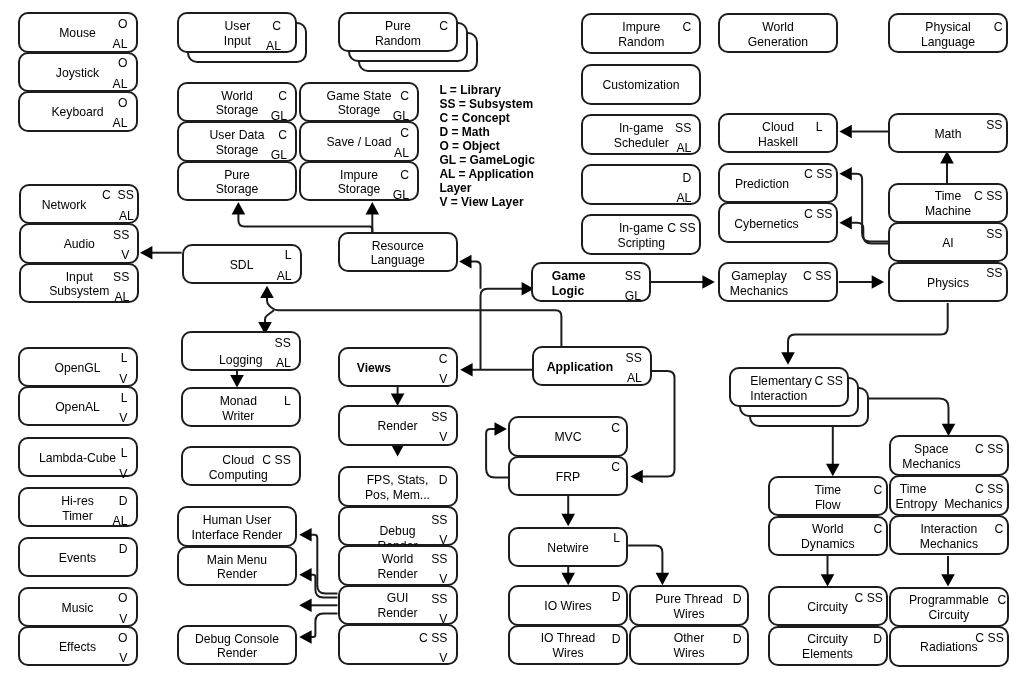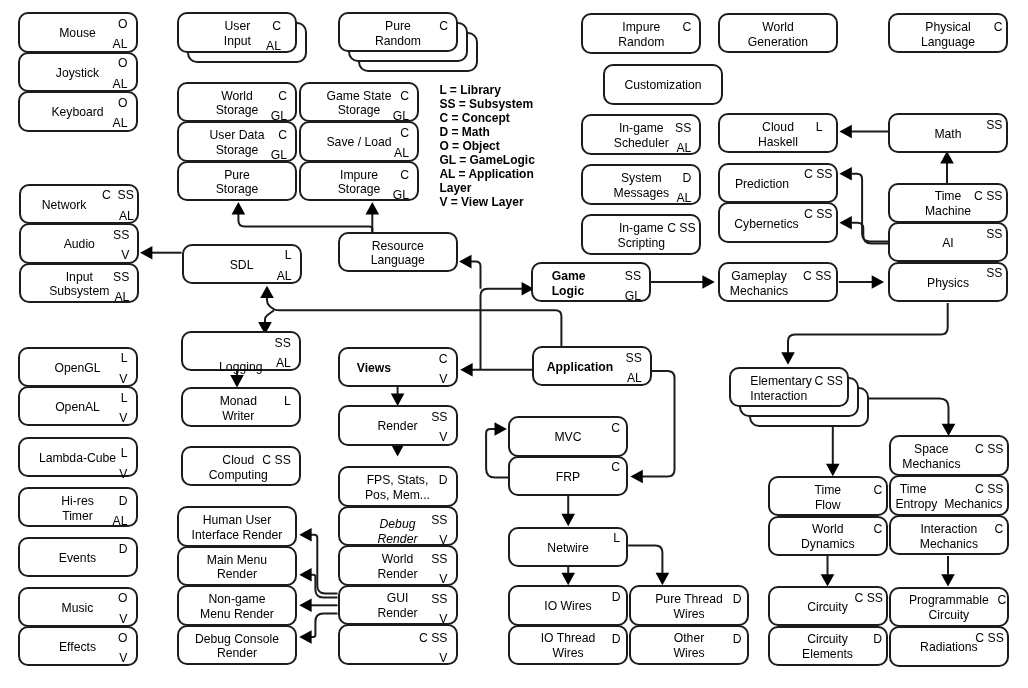--- a/index.html
+++ b/index.html
@@ -252,41 +252,38 @@
     </div>
   <div class="box" style="left:181.6px;top:243.6px;width:120px;height:40.4px">
       <div class="lbl" style="transform:translateY(-50%);margin-top:1px;"><div class="lblblock" style=""><div>SDL</div></div></div>
       <div class="tag" style="top:5.5px;right:8px">L</div>
       <div class="tag" style="top:26px;right:8px">AL</div>
     </div>
   <div class="box" style="left:337.8px;top:231.8px;width:120px;height:40.4px">
       <div class="lbl" style="transform:translateY(-50%);margin-top:1.6px;"><div class="lblblock" style=""><div>Resource</div><div>Language</div></div></div>
     </div>
   <div class="box" style="left:180.8px;top:331px;width:120px;height:40.4px">
-      <div class="lbl" style="transform:translateY(-50%);margin-top:16px;"><div class="lblblock" style=""><div>Logging</div></div></div>
+      <div class="lbl" style="transform:translateY(-50%);margin-top:9px;"><div class="lblblock" style=""><div>Logging</div></div></div>
       <div class="tag" style="top:5.5px;right:8px">SS</div>
       <div class="tag" style="top:26px;right:8px">AL</div>
     </div>
   <div class="box" style="left:180.8px;top:387px;width:120px;height:40.4px">
       <div class="lbl" style="transform:translateY(-50%) translateX(-2.5px);margin-top:1.6px;"><div class="lblblock" style=""><div>Monad</div><div>Writer</div></div></div>
       <div class="tag" style="top:7.9px;right:8px">L</div>
     </div>
   <div class="box" style="left:180.8px;top:446px;width:120px;height:40.4px">
       <div class="lbl" style="transform:translateY(-50%) translateX(-2.5px);margin-top:1.6px;"><div class="lblblock" style=""><div>Cloud</div><div>Computing</div></div></div>
       <div class="tag" style="top:7.9px;right:8px">C SS</div>
     </div>
   <div class="box" style="left:177px;top:506.3px;width:120px;height:40.4px">
       <div class="lbl" style="transform:translateY(-50%);margin-top:1.6px;"><div class="lblblock" style=""><div>Human User</div><div>Interface Render</div></div></div>
     </div>
   <div class="box" style="left:177px;top:545.8px;width:120px;height:40.4px">
       <div class="lbl" style="transform:translateY(-50%);margin-top:1.6px;"><div class="lblblock" style=""><div>Main Menu</div><div>Render</div></div></div>
     </div>
-  <div class="box" style="left:177px;top:585.3px;width:120px;height:40.4px">
-      <div class="lbl" style="transform:translateY(-50%);margin-top:1.6px;"><div class="lblblock" style=""><div>Non-game</div><div>Menu Render</div></div></div>
-    </div>
   <div class="box" style="left:177px;top:624.8px;width:120px;height:40.4px">
       <div class="lbl" style="transform:translateY(-50%);margin-top:1.6px;"><div class="lblblock" style=""><div>Debug Console</div><div>Render</div></div></div>
     </div>
   <div class="box" style="left:338px;top:12px;width:120px;height:40.4px">
       <div class="lbl" style="transform:translateY(-50%);margin-top:1.6px;"><div class="lblblock" style=""><div>Pure</div><div>Random</div></div></div>
       <div class="tag" style="top:7.9px;right:8px">C</div>
     </div>
   <div class="box" style="left:337.5px;top:347px;width:120px;height:40.4px">
       <div class="lbl" style="transform:translateY(-50%) translateX(-23.6px);margin-top:1px;font-weight:bold;"><div class="lblblock" style=""><div>Views</div></div></div>
       <div class="tag" style="top:5.5px;right:8px">C</div>
@@ -295,21 +292,21 @@
   <div class="box" style="left:337.5px;top:405.3px;width:120px;height:40.4px">
       <div class="lbl" style="transform:translateY(-50%);margin-top:1px;"><div class="lblblock" style=""><div>Render</div></div></div>
       <div class="tag" style="top:5.5px;right:8px">SS</div>
       <div class="tag" style="top:26px;right:8px">V</div>
     </div>
   <div class="box" style="left:337.5px;top:466.2px;width:120px;height:40.4px">
       <div class="lbl" style="transform:translateY(-50%);margin-top:1.6px;"><div class="lblblock" style=""><div>FPS, Stats,</div><div>Pos, Mem...</div></div></div>
       <div class="tag" style="top:7.9px;right:8px">D</div>
     </div>
   <div class="box" style="left:337.5px;top:505.7px;width:120px;height:40.4px">
-      <div class="lbl" style="transform:translateY(-50%);margin-top:6px;font-style:italic;"><div class="lblblock" style=""><div>Debug</div><div>Render</div></div></div>
+      <div class="lbl" style="transform:translateY(-50%);margin-top:13px;"><div class="lblblock" style=""><div>Debug</div><div>Render</div></div></div>
       <div class="tag" style="top:7.9px;right:8px">SS</div>
       <div class="tag" style="top:27.9px;right:8px">V</div>
     </div>
   <div class="box" style="left:337.5px;top:545.2px;width:120px;height:40.4px">
       <div class="lbl" style="transform:translateY(-50%);margin-top:1.6px;"><div class="lblblock" style=""><div>World</div><div>Render</div></div></div>
       <div class="tag" style="top:7.9px;right:8px">SS</div>
       <div class="tag" style="top:27.9px;right:8px">V</div>
     </div>
   <div class="box" style="left:337.5px;top:584.7px;width:120px;height:40.4px">
       <div class="lbl" style="transform:translateY(-50%);margin-top:1.6px;"><div class="lblblock" style=""><div>GUI</div><div>Render</div></div></div>
@@ -317,30 +314,29 @@
       <div class="tag" style="top:27.9px;right:8px">V</div>
     </div>
   <div class="box" style="left:337.5px;top:624.2px;width:120px;height:40.4px">
       <div class="tag" style="top:7.9px;right:8px">C SS</div>
       <div class="tag" style="top:27.9px;right:8px">V</div>
     </div>
   <div class="box" style="left:581.3px;top:13.2px;width:120px;height:40.4px">
       <div class="lbl" style="transform:translateY(-50%);margin-top:1.6px;"><div class="lblblock" style=""><div>Impure</div><div>Random</div></div></div>
       <div class="tag" style="top:7.9px;right:8px">C</div>
     </div>
-  <div class="box" style="left:603px;top:64.3px;width:120px;height:40.4px">
+  <div class="box" style="left:581px;top:64.3px;width:120px;height:40.4px">
       <div class="lbl" style="transform:translateY(-50%);margin-top:1px;"><div class="lblblock" style=""><div>Customization</div></div></div>
     </div>
   <div class="box" style="left:581.3px;top:114.3px;width:120px;height:40.4px">
       <div class="lbl" style="transform:translateY(-50%);margin-top:1.6px;"><div class="lblblock" style=""><div>In-game</div><div>Scheduler</div></div></div>
       <div class="tag" style="top:7.9px;right:8px">SS</div>
       <div class="tag" style="top:27.9px;right:8px">AL</div>
     </div>
   <div class="box" style="left:581.3px;top:164.4px;width:120px;height:40.4px">
-      <div class="lbl" style="transform:translateY(-50%);margin-top:1.6px;"><div class="lblblock" style=""><div>System</div><div>Messages</div></div></div>
       <div class="tag" style="top:7.9px;right:8px">D</div>
       <div class="tag" style="top:27.9px;right:8px">AL</div>
     </div>
   <div class="box" style="left:581.3px;top:214.4px;width:120px;height:40.4px">
       <div class="lbl" style="transform:translateY(-50%);margin-top:1.6px;"><div class="lblblock" style=""><div>In-game</div><div>Scripting</div></div></div>
       <div class="tag" style="top:7.9px;right:3.7px">C SS</div>
     </div>
   <div class="box" style="left:531.1px;top:262px;width:120px;height:40.4px">
       <div class="lbl" style="transform:translateY(-50%) translateX(-22.5px);margin-top:1.6px;font-weight:bold;"><div class="lblblock" style="text-align:left;"><div>Game</div><div>Logic</div></div></div>
       <div class="tag" style="top:7.9px;right:8px">SS</div>

